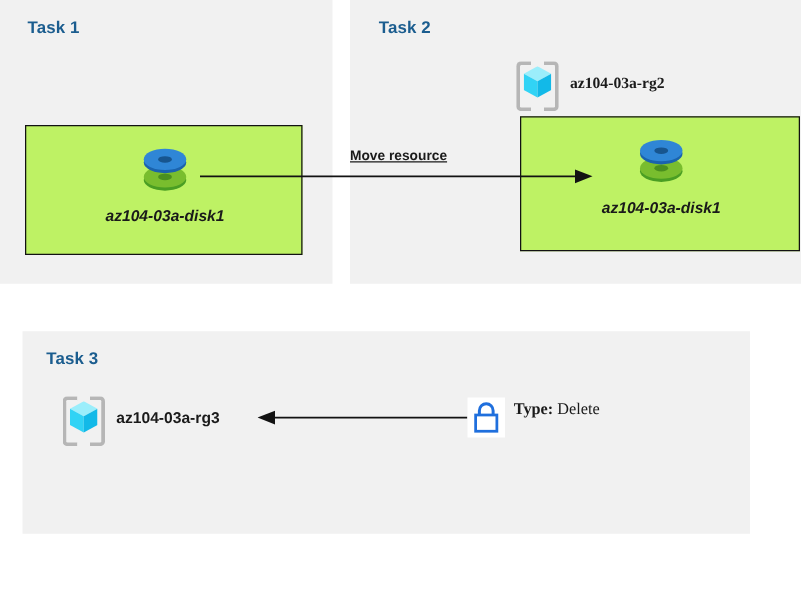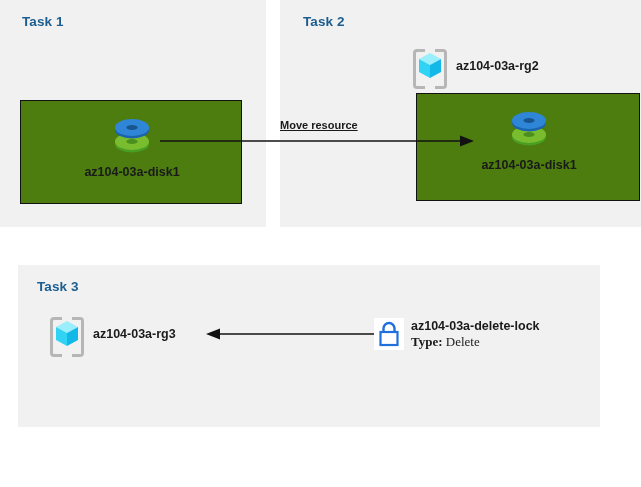--- a/index.html
+++ b/index.html
@@ -74,23 +74,24 @@
     border-top: 3px solid #b6b6b6;
     border-bottom: 3px solid #b6b6b6;
   }
   .rg-icon .brk-l { left: 0px;  border-left: 3px solid #b6b6b6;  border-radius: 4px 0 0 4px; }
   .rg-icon .brk-r { right: 0px; border-right: 3px solid #b6b6b6; border-radius: 0 4px 4px 0; }
   .rg-icon .cube { position: absolute; left: 6px; top: 5px; }
 
   
   .inner-box {
     position: absolute;
-    background: #4d7c0f;
+    background: #bef264;
     border: 1.4px solid #121212;
     box-sizing: border-box;
+    font-style: italic;
   }
   #box-task1 { left: 20px;  top: 100px; width: 222px; height: 104px; }
   #box-task2 { left: 136px; top: 93px;  width: 224px; height: 108px; }
   #box-task3 { left: 57px;  top: 105px; width: 187px; height: 107px; }
 
   .disk-wrap {
     position: absolute;
     text-align: center;
     white-space: nowrap;
   }
@@ -168,21 +169,21 @@
           <ellipse cx="22" cy="12.5" rx="5.5" ry="2.6" fill="#17558f"></ellipse>
         </svg>
         <div class="disk-label">az104-03a-disk1</div>
       </div>
     </div>
   </div>
 
   <div class="panel" id="panel-task2">
     <div class="panel-title">Task 2</div>
 
-    <div class="rg-row" style="left:133px; top:48px;">
+    <div class="rg-row" style="left:133px; top:48px;font-family:Liberation Serif, serif;">
       <span class="rg-icon">
         <span class="brk brk-l"></span>
         <span class="brk brk-r"></span>
         <svg class="cube" width="22" height="26" viewBox="0 0 22 26">
           <polygon points="11,0 22,6 11,12 0,6" fill="#9beefb"></polygon>
           <polygon points="0,6 11,12 11,25 0,19" fill="#31d3f5"></polygon>
           <polygon points="22,6 11,12 11,25 22,19" fill="#12b9e8"></polygon>
         </svg>
       </span>
       <span class="rg-label">az104-03a-rg2</span>
@@ -233,18 +234,17 @@
   </svg>
 
   <div id="lock-group">
     <span class="lock-icon">
       <svg width="30" height="32" viewBox="0 0 30 32">
         <path d="M9.5 14 V10.5 a5.5 5.5 0 0 1 11 0 V14" fill="none" stroke="#1f6fdd" stroke-width="2.4"></path>
         <rect x="6.5" y="14" width="17" height="13" fill="#ffffff" stroke="#1f6fdd" stroke-width="2.2"></rect>
       </svg>
     </span>
     <span class="lock-text">
-      <div class="lock-name">az104-03a-delete-lock</div>
       <div class="lock-type"><span class="k">Type:</span> <span>Delete</span></div>
     </span>
   </div>
 
 </div>
 
 </body></html>

